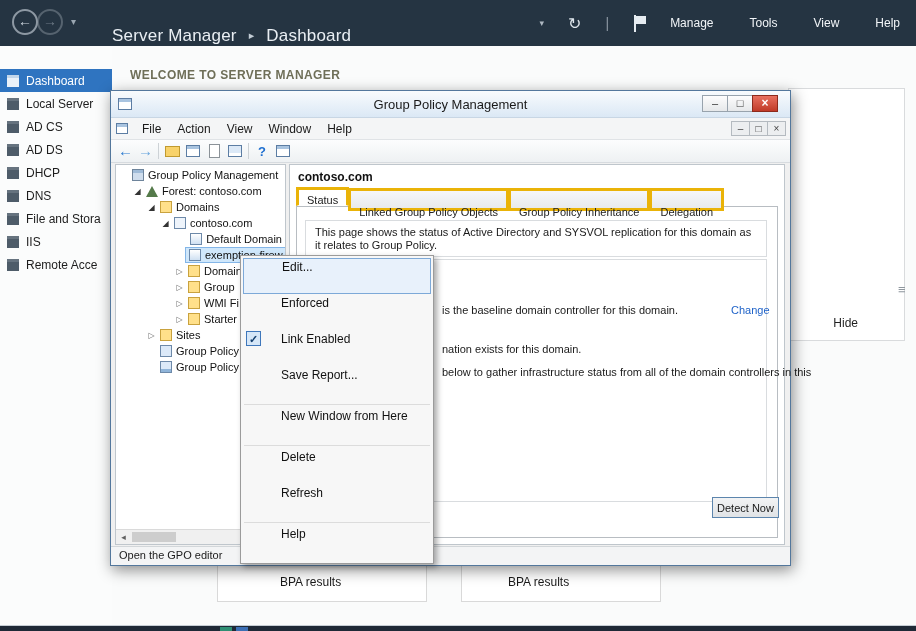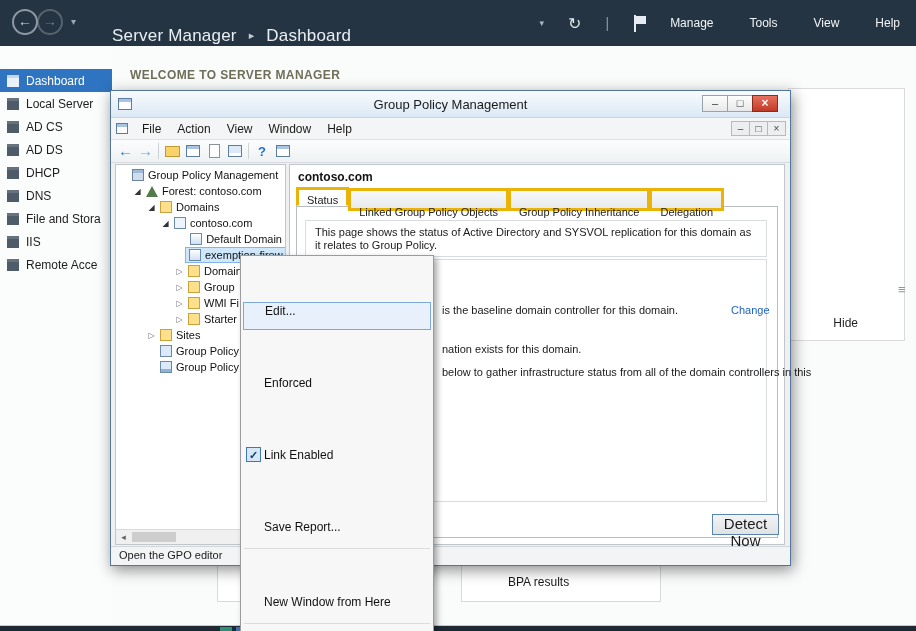--- a/index.html
+++ b/index.html
@@ -96,26 +96,26 @@
   .tab { font-size:11px; color:#222; padding:15px 8px 2px; background:linear-gradient(#f6f7f8,#e8eaec); border:3px solid #eab308; margin-right:-1px; position:relative; }
   .tab.sel { background:#fff; border-bottom:1px solid #fff; top:-1px; padding-top:4px; z-index:3; }
   .tabpage { position:absolute; left:6px; right:6px; top:41px; bottom:6px; border:1px solid #b8bdc2; background:#fff; }
   .desc-box { position:absolute; left:8px; top:13px; width:462px; height:37px; border:1px solid #d9dcdf; font-size:11px; color:#1a1a1a; padding:5px 9px; line-height:13px; }
   .details-box { position:absolute; left:8px; top:52px; width:462px; height:243px; border:1px solid #d9dcdf; }
   .frag { position:absolute; font-size:11px; color:#1a1a1a; white-space:nowrap; }
   .f1 { left:145px; top:97px; }
   .change { position:absolute; left:434px; top:97px; font-size:11px; color:#1e62c8; cursor:pointer; }
   .f2 { left:145px; top:136px; }
   .f3 { left:145px; top:159px; }
-  .detect { position:absolute; left:415px; top:307px; width:67px; height:21px; font-size:15px; font-family:inherit; color:#1a1a1a; background:linear-gradient(#f2f3f4,#e0e3e6); border:1px solid #5c85ad; }
+  .detect { position:absolute; left:415px; top:290px; width:67px; height:21px; font-size:11px; font-family:inherit; color:#1a1a1a; background:linear-gradient(#f2f3f4,#e0e3e6); border:1px solid #5c85ad; }
   .gpm-status { position:absolute; left:0; right:0; bottom:0; height:19px; background:#f3f4f5; border-top:1px solid #d2d6d9; font-size:11px; color:#1a1a1a; padding:2px 0 0 8px; }
 
   
   .ctxmenu { position:absolute; left:240px; top:255px; width:194px; background:#f7f7f7; border:1px solid #9b9b9b; box-shadow:3px 3px 6px rgba(0,0,0,.35); z-index:10; padding:2px; }
-  .cmi { position:relative; height:28px; line-height:19px; font-size:12px; color:#111; padding-left:21px;margin-top:44px; }
+  .cmi { position:relative; height:36px; line-height:19px; font-size:12px; color:#111; padding-left:38px; }
   .cmi.hl { background:#e8f1fb; border:1px solid #7da9d8; line-height:17px; }
   .csep { height:1px; background:#dcdcdc; margin:2px 1px; }
   .chk { position:absolute; left:3px; top:1px; width:15px; height:15px; border:1px solid #3f77bb; background:#d6e7f8; color:#15406f; font-size:11px; line-height:14px; text-align:center; font-weight:bold; }
 </style>
 </head>
 <body>
 
 <div class="page">
 
   <div class="topbar">

